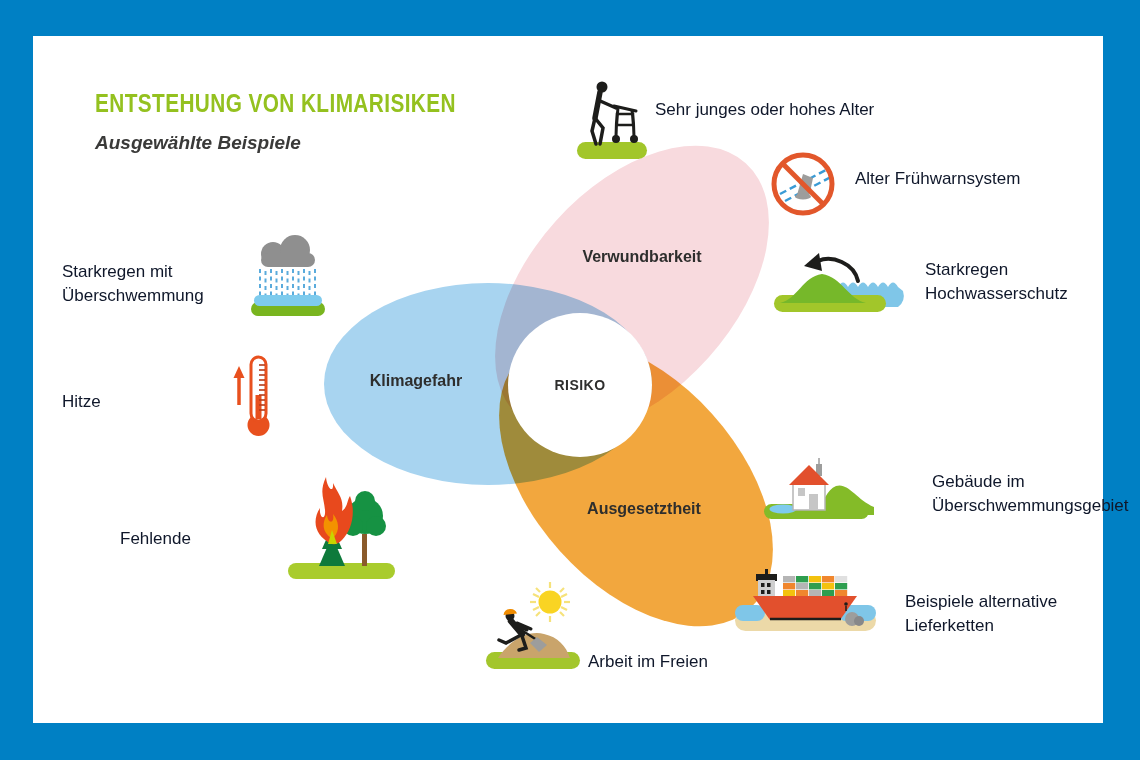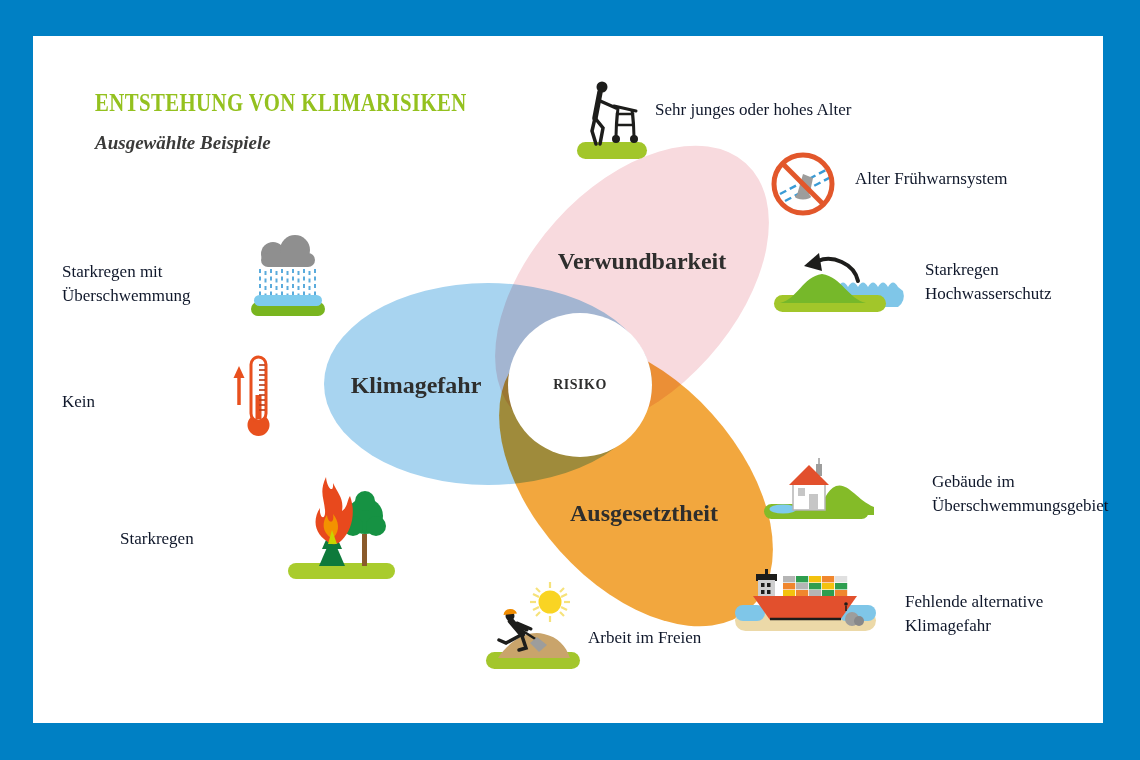--- a/index.html
+++ b/index.html
@@ -1,33 +1,33 @@
 <!DOCTYPE html>
 <html><head>
 <meta charset="utf-8">
 <style>
   html,body{margin:0;padding:0;}
   body{font-family:"Liberation Sans", sans-serif; color:#3a3a39;}
-  .canvas{position:relative;width:1140px;height:760px;background:#0080c4;overflow:hidden;font-family:Liberation Serif, serif;}
+  .canvas{position:relative;width:1140px;height:760px;background:#0080c4;overflow:hidden;}
   .panel{position:absolute;left:33px;top:36px;width:1070px;height:687px;background:#ffffff;}
   .abs{position:absolute;}
   
   .title{left:95px;top:88px;font-size:26px;font-weight:bold;color:#94c11f;
          transform:scaleX(0.8);transform-origin:left center;white-space:nowrap;letter-spacing:0.5px;}
   .subtitle{left:95px;top:132px;font-size:19px;font-style:italic;font-weight:bold;color:#3a3a39;}
   
   .venn{position:absolute;inset:0;isolation:isolate;}
   .ellipse{position:absolute;border-radius:50%;mix-blend-mode:multiply;}
   .el-blue{left:324px;top:283px;width:328px;height:202px;background:#a8d4f0;}
   .el-pink{left:462px;top:187px;width:340px;height:205px;background:#f8dade;transform:rotate(-48deg);}
   .el-orange{left:466px;top:380px;width:340px;height:205px;background:#f2a73e;transform:rotate(48deg);}
   .risk-circle{left:508px;top:313px;width:144px;height:144px;border-radius:50%;background:#ffffff;
                display:flex;align-items:center;justify-content:center;z-index:5;}
   .risk-label{font-size:14px;font-weight:bold;letter-spacing:0.5px;color:#2e2e2d;}
-  .set-label{z-index:6;width:200px;text-align:center;font-size:24px;font-weight:bold;color:#2e2e2d;}
+  .set-label{z-index:6;width:200px;text-align:center;font-size:16px;font-weight:bold;color:#2e2e2d;}
   .lbl-klimagefahr{left:316px;top:372px;}
   .lbl-verwundbarkeit{left:542px;top:248px;}
   .lbl-ausgesetztheit{left:544px;top:500px;text-align:center;}
   
   .ex-label{font-size:17px;line-height:24px;color:#0f172a;z-index:6;}
   .right-align{text-align:left;}
   .icon{z-index:6;}
 </style>
 </head>
 <body>
@@ -118,36 +118,36 @@
       <line x1="29" y1="22" x2="35" y2="22"></line>
         <line x1="29" y1="27" x2="35" y2="27"></line>
       <line x1="29" y1="32" x2="35" y2="32"></line>
         <line x1="29" y1="37" x2="35" y2="37"></line>
       <line x1="29" y1="42" x2="35" y2="42"></line>
         <line x1="29" y1="47" x2="35" y2="47"></line>
       <line x1="29" y1="52" x2="35" y2="52"></line>
         <line x1="29" y1="57" x2="35" y2="57"></line>
     </g>
   </svg>
-  <div class="abs ex-label right-align" style="left:62px;top:390px;width:160px">Kein</div>
+  <div class="abs ex-label right-align" style="left:62px;top:390px;width:160px">Hitze</div>
 
   <svg class="abs icon" style="left:286px;top:474px" width="112" height="106" viewBox="0 0 112 106">
     <rect x="2" y="89" width="107" height="16" rx="8" fill="#a9cc2d"></rect>
     <rect x="76" y="60" width="5" height="32" fill="#8a5a2b"></rect>
     <circle cx="79" cy="42" r="18" fill="#169243"></circle>
     <circle cx="67" cy="52" r="10" fill="#169243"></circle>
     <circle cx="90" cy="52" r="10" fill="#169243"></circle>
     <circle cx="79" cy="27" r="10" fill="#169243"></circle>
     <polygon points="33,92 46,62 59,92" fill="#0e7a3b"></polygon>
     <polygon points="36,75 46,52 56,75" fill="#0e7a3b"></polygon>
     <path d="M46 70 C 28 62 26 46 34 34 C 33 45 40 47 39 36 C 38 24 33 18 40 3 C 41 15 48 20 47 9 C 52 20 58 24 56 37 C 62 33 61 26 64 22 C 70 38 66 56 56 66 C 52 70 49 71 46 70 Z" fill="#e8491d"></path>
     <path d="M45 64 C 36 58 36 48 41 41 C 42 50 49 50 47 40 C 53 47 54 57 48 63 Z" fill="#f39200"></path>
     <polygon points="42,70 46,56 51,70" fill="#c8d400"></polygon>
   </svg>
-  <div class="abs ex-label right-align" style="left:120px;top:527px;width:160px">Starkregen</div>
+  <div class="abs ex-label right-align" style="left:120px;top:527px;width:160px">Fehlende</div>
 
   <svg class="abs icon" style="left:762px;top:457px" width="114" height="66" viewBox="0 0 114 66">
     <path d="M48 58 C 60 54 62 34 74 29 C 86 25 94 42 112 50 L112 58 Z" fill="#84bb28"></path>
     <rect x="2" y="47" width="105" height="15" rx="7.5" fill="#84bb28"></rect>
     <ellipse cx="21" cy="52" rx="13.5" ry="4.5" fill="#7ecbed"></ellipse>
     <line x1="57" y1="1" x2="57" y2="8" stroke="#9d9d9c" stroke-width="1.5"></line>
     <rect x="54" y="7" width="6" height="12" fill="#9d9d9c"></rect>
     <rect x="31" y="26" width="32" height="27" fill="#ffffff" stroke="#b5b5b5" stroke-width="1.5"></rect>
     <polygon points="27,28 47,8 67,28" fill="#e2502d"></polygon>
     <rect x="36" y="31" width="7" height="8" fill="#c6c6c6"></rect>
@@ -183,21 +183,21 @@
     <circle cx="113" cy="36" r="1.8" fill="#1d1d1b"></circle>
     <line x1="113" y1="38" x2="113" y2="43" stroke="#1d1d1b" stroke-width="1.5"></line>
     <rect x="32" y="1" width="3" height="6" fill="#1d1d1b"></rect>
     <rect x="23" y="6" width="21" height="7" fill="#1d1d1b"></rect>
     <rect x="25" y="12" width="17" height="16" fill="#cfcfcf"></rect>
     <rect x="28" y="15" width="3.5" height="4" fill="#1d1d1b"></rect>
       <rect x="34" y="15" width="3.5" height="4" fill="#1d1d1b"></rect>
     <rect x="28" y="22" width="3.5" height="4" fill="#1d1d1b"></rect>
       <rect x="34" y="22" width="3.5" height="4" fill="#1d1d1b"></rect>
   </svg>
-  <div class="abs ex-label" style="left:905px;top:590px;width:190px">Fehlende alternative Klimagefahr</div>
+  <div class="abs ex-label" style="left:905px;top:590px;width:190px">Beispiele alternative Lieferketten</div>
 
   <svg class="abs icon" style="left:484px;top:580px" width="102" height="98" viewBox="0 0 102 98">
     <g stroke="#f6e27a" stroke-width="2.2">
       <line x1="66" y1="2" x2="66" y2="8"></line>
         <line x1="66" y1="36" x2="66" y2="42"></line>
       <line x1="46" y1="22" x2="52" y2="22"></line>
         <line x1="80" y1="22" x2="86" y2="22"></line>
       <line x1="52" y1="8" x2="56" y2="12"></line>
         <line x1="76" y1="32" x2="80" y2="36"></line>
       <line x1="80" y1="8" x2="76" y2="12"></line>
@@ -212,14 +212,14 @@
     <path d="M14 78 C 26 60 44 50 60 54 C 74 57 82 66 86 78 Z" fill="#c9a46b"></path>
     <line x1="28" y1="44" x2="56" y2="62" stroke="#1d1d1b" stroke-width="2.5"></line>
     <polygon points="53,57 63,65 55,72 46,63" fill="#9d9d9c"></polygon>
     <circle cx="26" cy="36" r="4.5" fill="#1d1d1b"></circle>
     <path d="M19.5 35 A7 7 0 0 1 33 33.5 Z" fill="#f08c00"></path>
     <line x1="27" y1="41" x2="38" y2="54" stroke="#1d1d1b" stroke-width="6.5" stroke-linecap="round"></line>
     <path d="M30 45 L43 50 M33 43 L47 49" stroke="#1d1d1b" stroke-width="3" stroke-linecap="round"></path>
     <path d="M37 55 L22 63 L15 60" stroke="#1d1d1b" stroke-width="3.5" stroke-linecap="round" fill="none"></path>
     <path d="M38 56 L42 68 L35 70" stroke="#1d1d1b" stroke-width="3.5" stroke-linecap="round" fill="none"></path>
   </svg>
-  <div class="abs ex-label" style="left:588px;top:626px;width:180px">Arbeit im Freien</div>
+  <div class="abs ex-label" style="left:588px;top:650px;width:180px">Arbeit im Freien</div>
 </div>
 
 </body></html>

